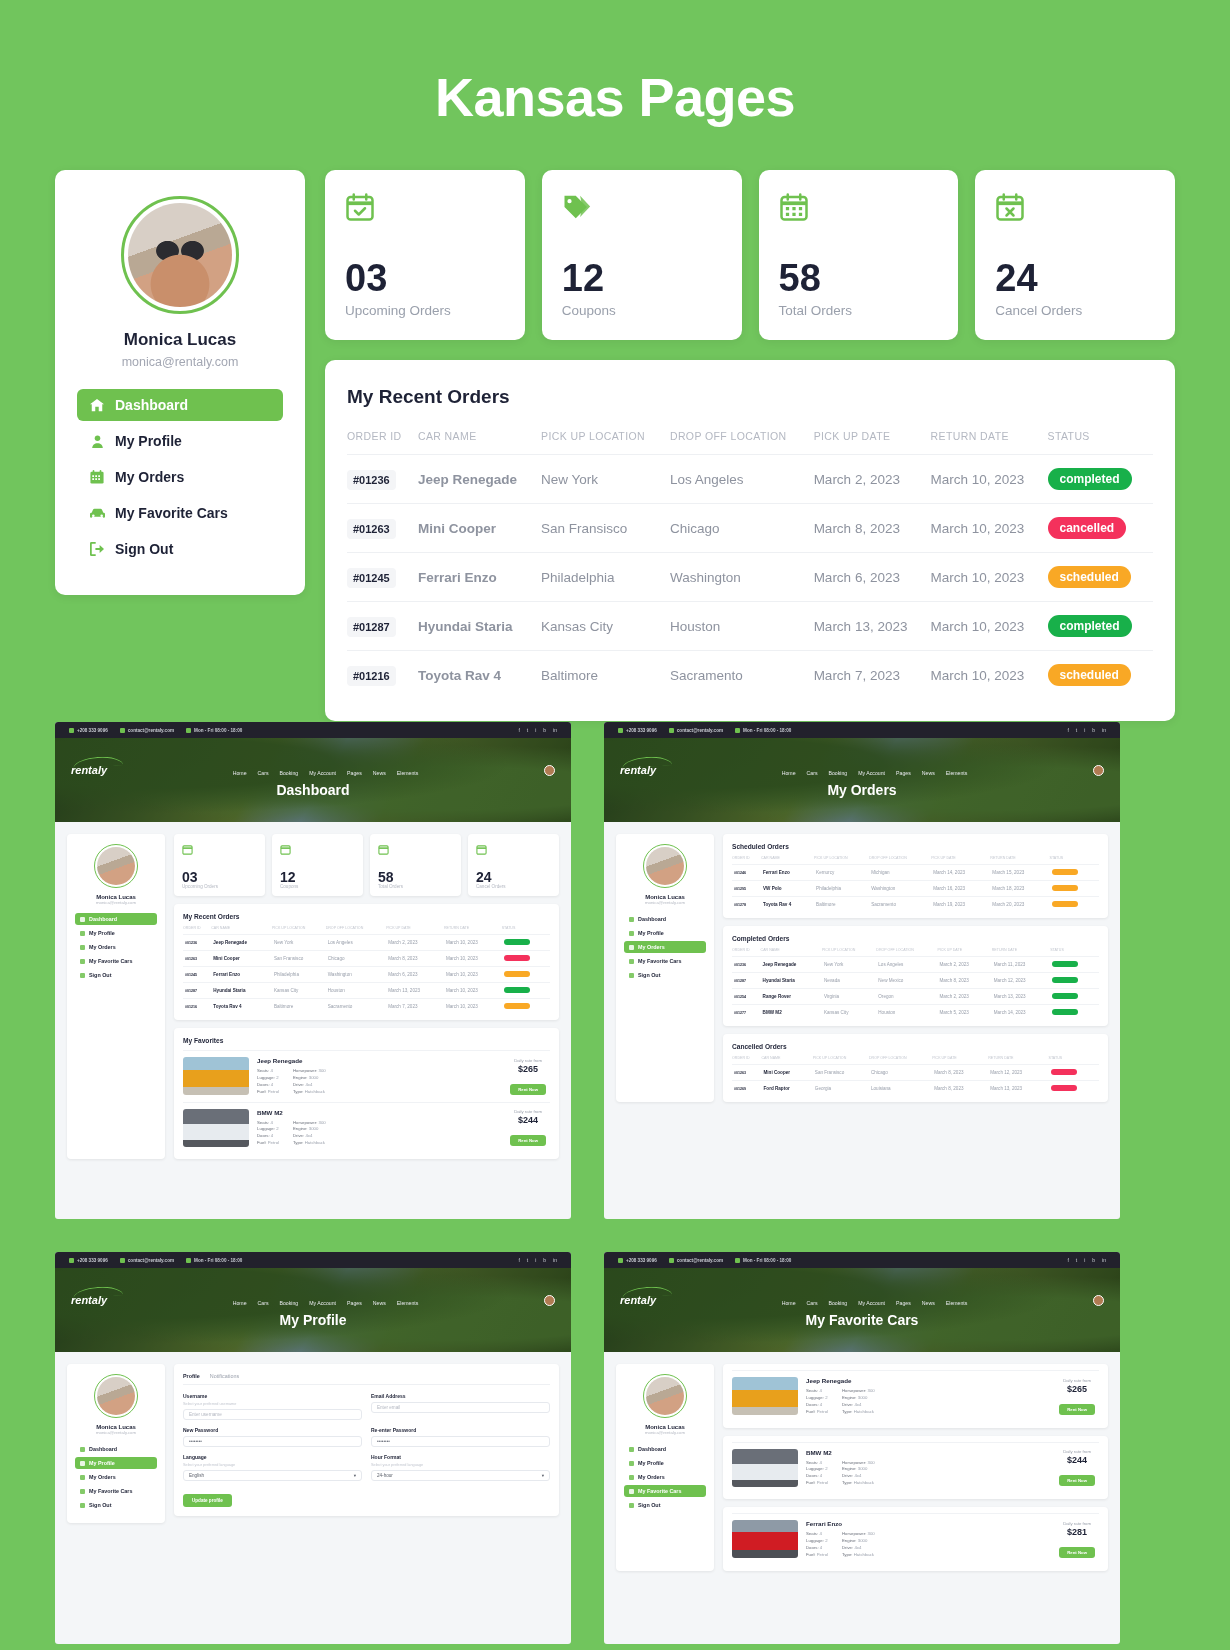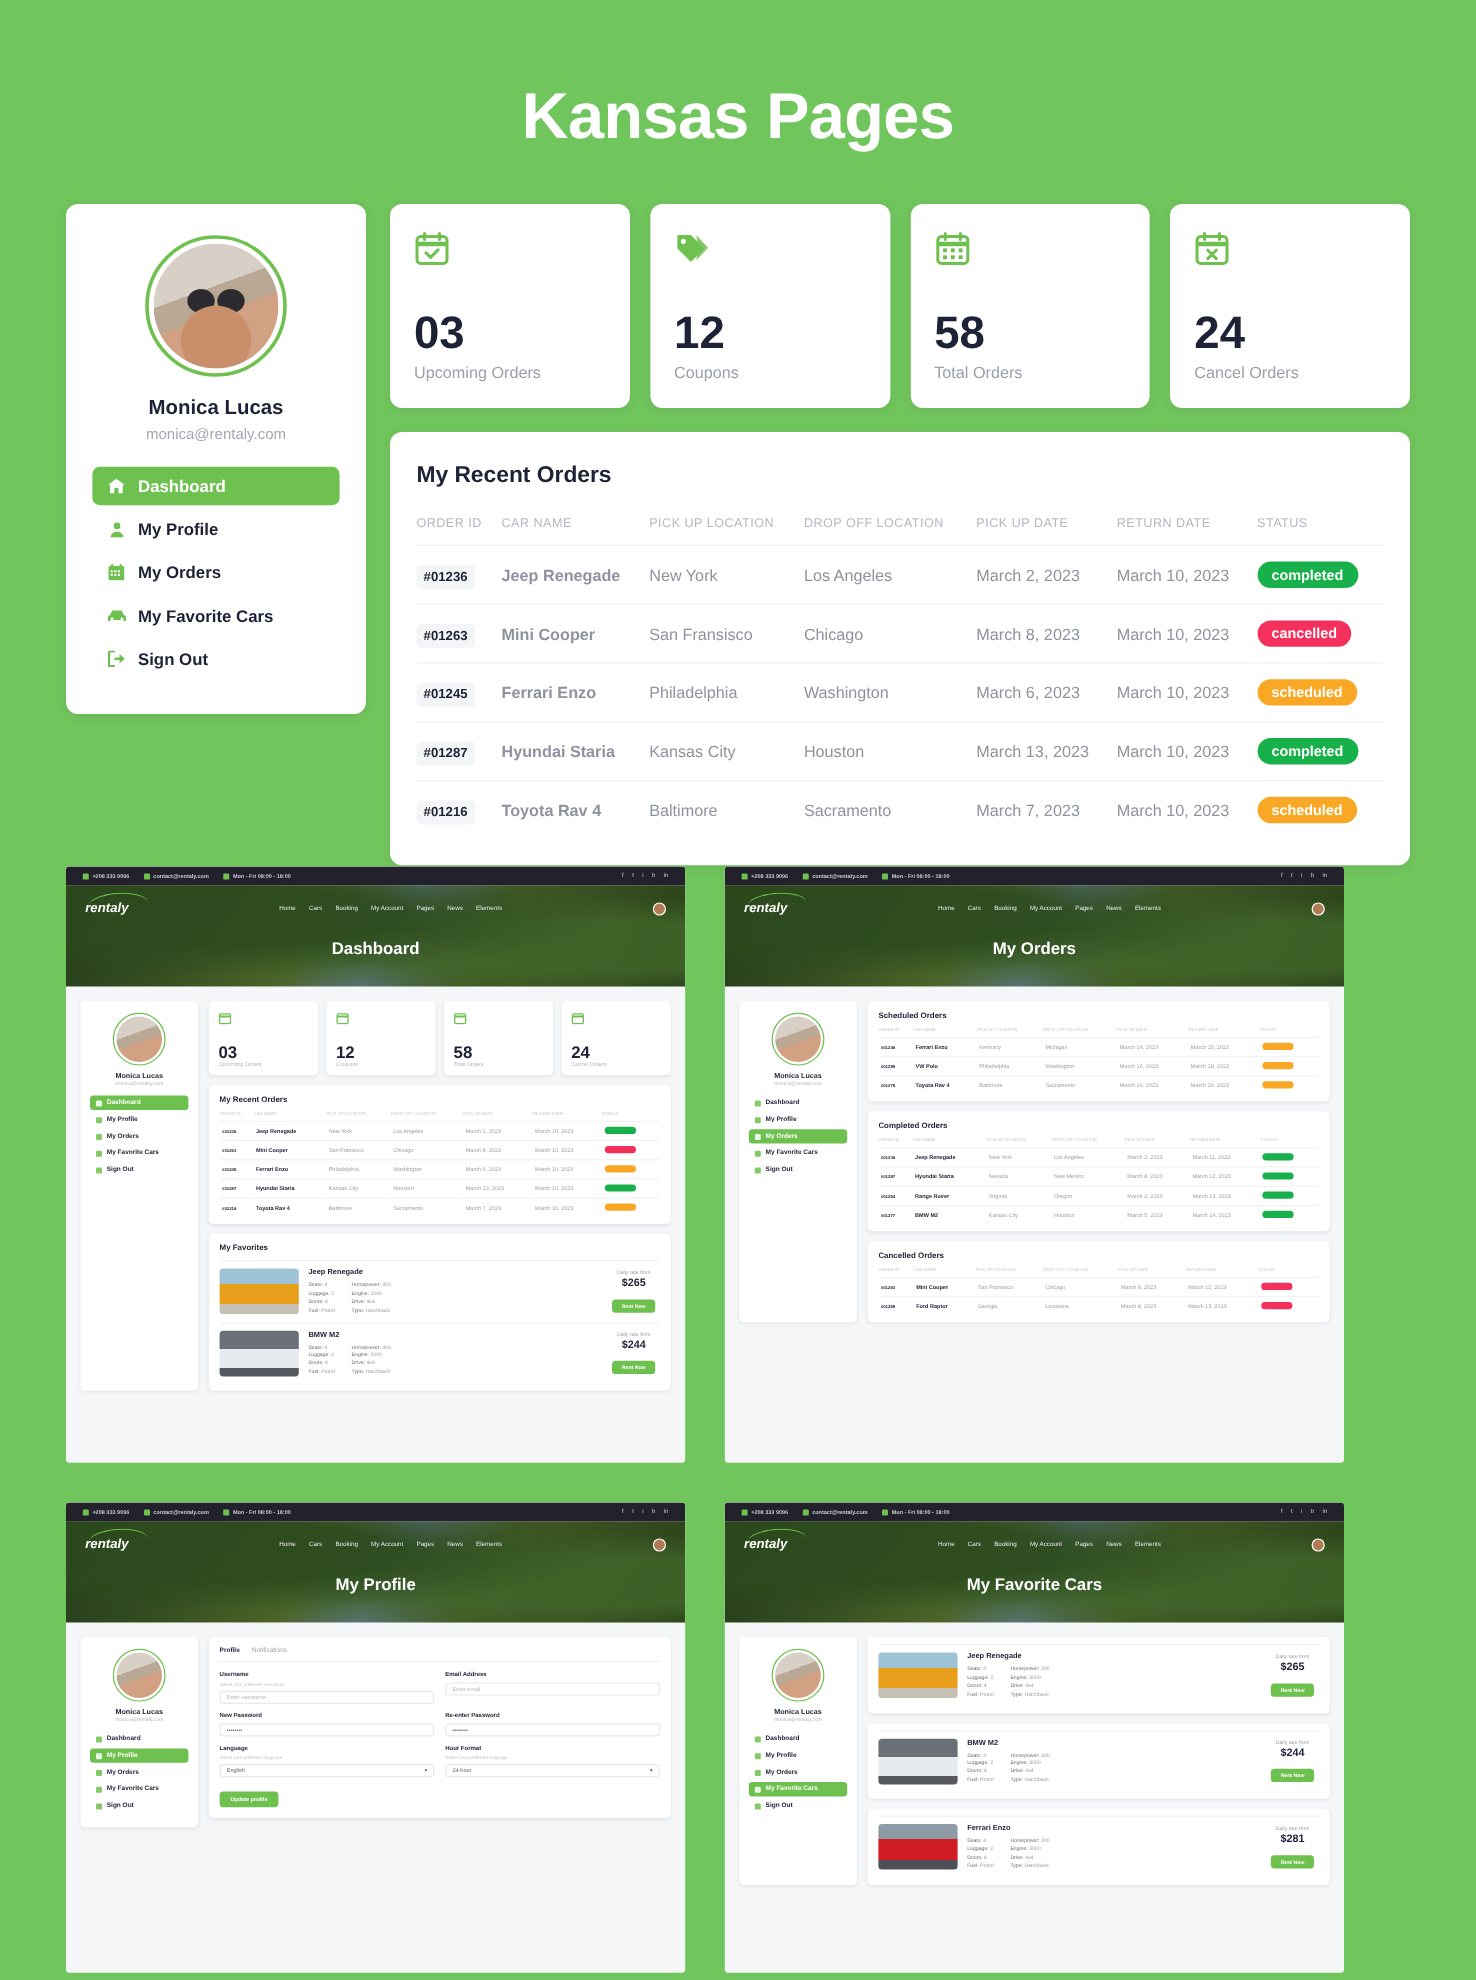--- a/index.html
+++ b/index.html
@@ -99,21 +99,21 @@
   .th-dot.g{background:#6fc14f;}
   .th-social { margin-left:auto; display:flex; gap:7px; }
   .th-social span { font-size:5px; color:#c9ccd3; }
   .th-hero { height: 84px; position:relative;
     background:
       radial-gradient(ellipse at 20% 30%, rgba(60,100,40,.9) 0 30%, transparent 60%),
       radial-gradient(ellipse at 78% 60%, rgba(90,140,60,.85) 0 30%, transparent 60%),
       linear-gradient(120deg,#2c4a22 0%,#4a6b2e 22%,#6d8a3a 40%,#86a3bc 52%,#5d7c35 66%,#35521f 100%);
   }
   .th-hero::after { content:""; position:absolute; inset:0; background:rgba(15,25,10,.34); }
-  .th-nav { position:relative; z-index:2; height:38px; display:flex; align-items:center; padding: 0 16px; }
+  .th-nav { position:relative; z-index:2; height:38px; display:flex; align-items:flex-end; padding: 0 16px; }
   .th-logo { font-size:11px; font-weight:bold; color:#fff; font-style:italic; position:relative; }
   .th-logo::before{content:"";position:absolute;left:2px;top:-7px;width:50px;height:9px;border-top:1.6px solid #6fc14f;border-radius:50%/100% 100% 0 0;transform:rotate(-4deg);}
   .th-menu { display:flex; gap:11px; margin:0 auto; }
   .th-menu span { font-size:5.2px; color:#e8eaee; white-space:nowrap;}
   .th-ava { width:11px;height:11px;border-radius:50%;background:#b07b52;border:1px solid #fff;}
   .th-hero-title { position:relative; z-index:2; text-align:center; color:#fff; font-size:14px; font-weight:bold; margin-top:6px;}
   .th-body { padding: 12px; display:flex; gap:9px; }
 
   .th-card { background:#fff; border-radius:4px; box-shadow:0 1px 3px rgba(0,0,0,.08);}
   .th-side { width:98px; flex:none; padding:10px 8px; }

